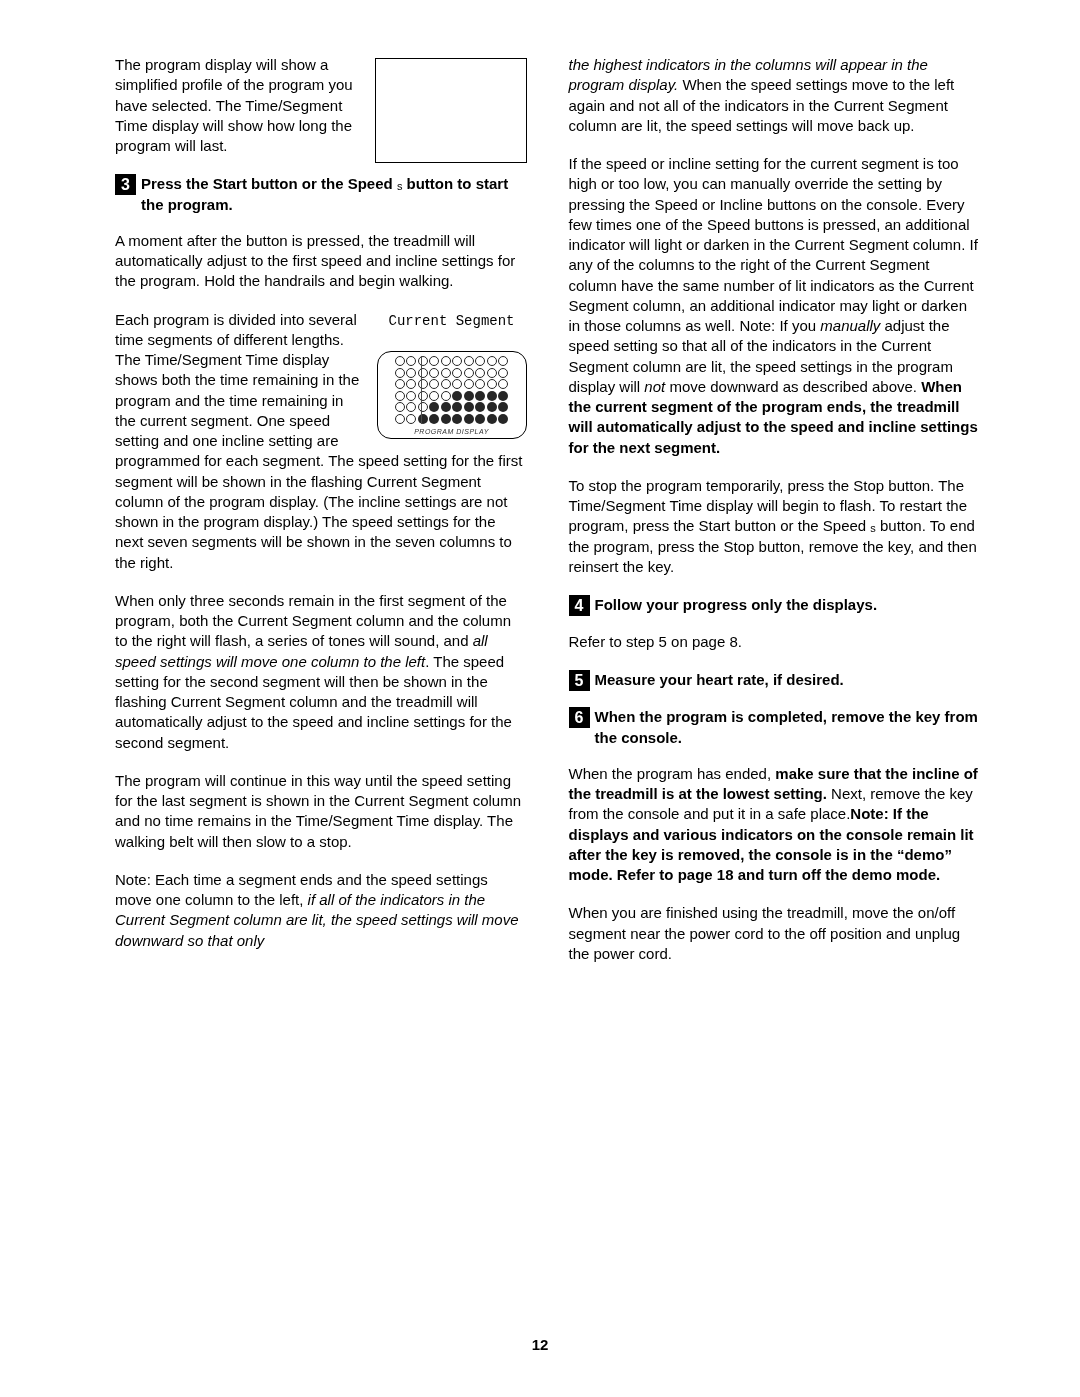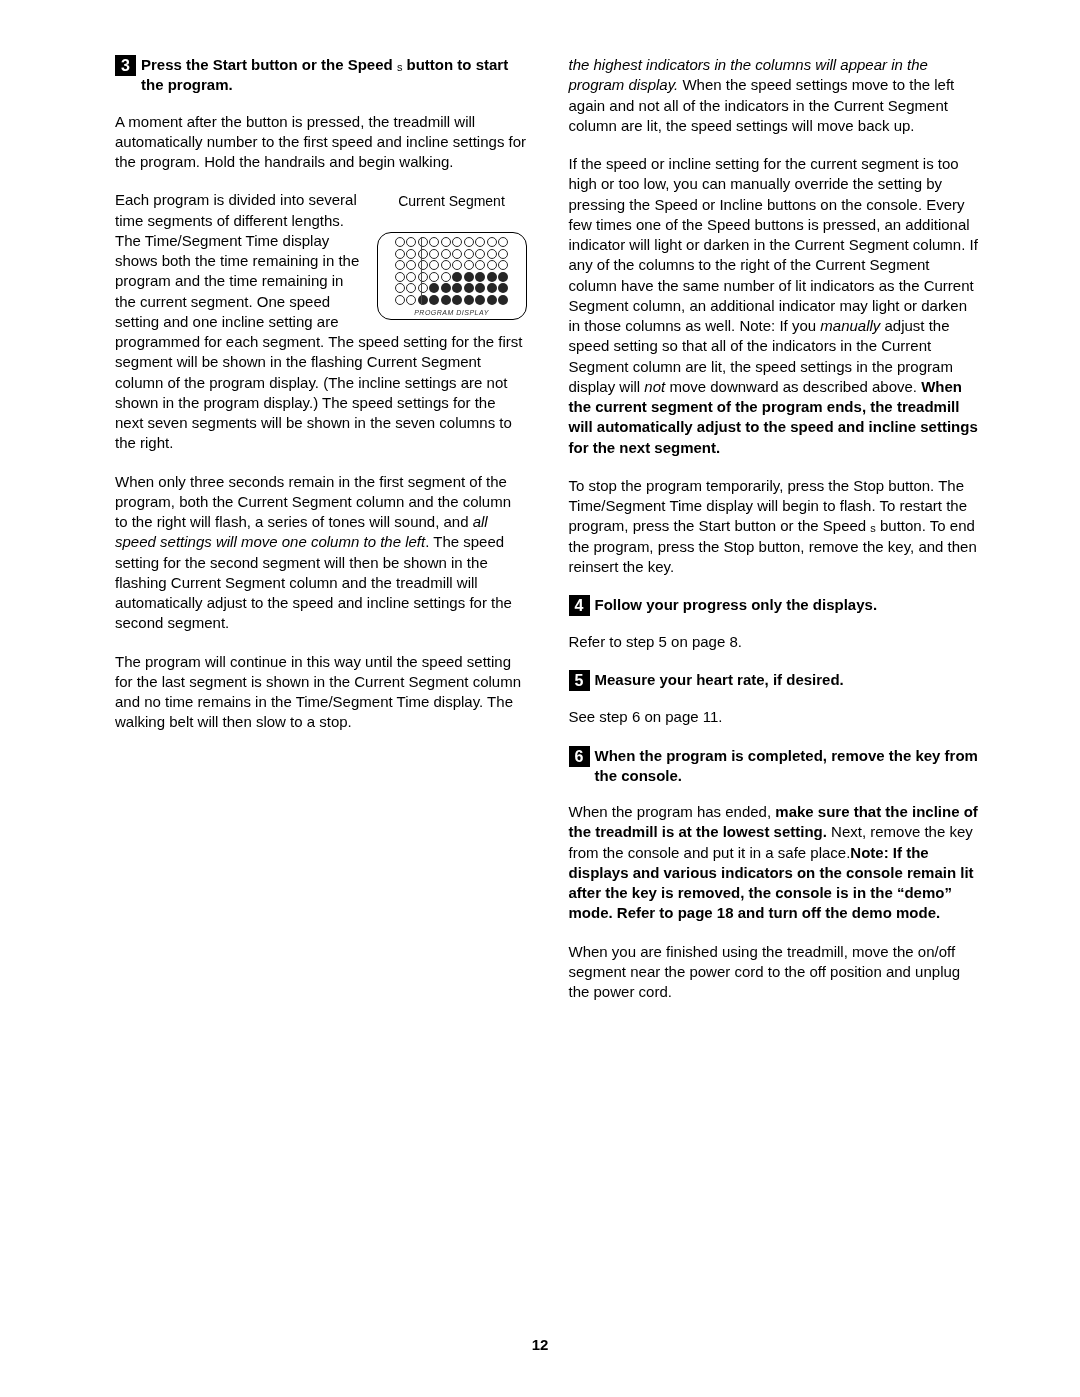--- a/index.html
+++ b/index.html
@@ -64,20 +64,21 @@
   }
   .seg-box-wrap {
     float: right;
     width: 150px;
     margin: 2px 0 8px 14px;
     font-size: 14px;
     text-align: center;
   }
   .seg-label {
     margin-bottom: 21px;
+    font-family: Liberation Mono, monospace;
   }
   .seg-box {
     border: 1.5px solid #000;
     border-radius: 14px;
     padding: 4px 6px 2px 6px;
     position: relative;
   }
   .seg-row {
     display: flex;
     justify-content: center;
@@ -142,30 +143,34 @@
   }
 </style>
 </head>
 <body>
 
 <div class="page">
   <div class="columns">
 
     <div class="col">
 
+      <div class="clearfix">
+        <div class="blank-box"></div>
+        <p class="para">The program display will show a simplified profile of the program you have selected. The Time/Segment Time display will show how long the program will last.</p>
+      </div>
 
       <div class="step-head">
         <span class="num-badge">3</span>
         <span class="title-text">
           <span>Press the Start button or the Speed </span><span class="sub-s">s</span><span>  button to start the program.</span>
         </span>
       </div>
 
       <div class="step-body">
-        <p class="para">A moment after the button is pressed, the tread­mill will automatically number to the first speed and incline settings for the program. Hold the handrails and begin walking.</p>
+        <p class="para">A moment after the button is pressed, the tread­mill will automatically adjust to the first speed and incline settings for the program. Hold the handrails and begin walking.</p>
 
         <div class="clearfix">
           <div class="seg-box-wrap">
             <div class="seg-label">Current Segment</div>
             <div class="seg-box">
               <div class="seg-divider"></div>
               <div id="seg-rows">
                   <div class="seg-row">
                     <div class="seg-dot open"></div>
                     <div class="seg-dot open"></div>
@@ -244,20 +249,23 @@
           </div>
           <p class="para">Each program is divided into several time seg­ments of different lengths. The Time/Segment Time display shows both the time remaining in the program and the time remaining in the current segment. One speed setting and one incline setting are programmed for each segment. The speed setting for the first segment will be shown in the flashing Current Segment column of the program display. (The incline settings are not shown in the program display.) The speed settings for the next seven segments will be shown in the seven columns to the right.</p>
         </div>
 
         <p class="para">
           <span>When only three seconds remain in the first seg­ment of the program, both the Current Segment column and the column to the right will flash, a se­ries of tones will sound, and </span><span class="italic">all speed settings will move one column to the left</span><span>. The speed setting for the second segment will then be shown in the flashing Current Segment column and the tread­mill will automatically adjust to the speed and in­cline settings for the second segment.</span>
         </p>
 
         <p class="para">The program will continue in this way until the speed setting for the last segment is shown in the Current Segment column and no time remains in the Time/Segment Time display. The walking belt will then slow to a stop.</p>
 
+        <p class="para" style="margin-bottom:0;">
+          <span>Note: Each time a segment ends and the speed settings move one column to the left, </span><span class="italic">if all of the indicators in the Current Segment column are lit, the speed settings will move downward so that only</span>
+        </p>
       </div>
     </div>
 
     <div class="col">
 
       <p class="para">
         <span class="italic">the highest indicators in the columns will appear in the program display.</span><span> When the speed settings move to the left again and not all of the indicators in the Current Segment column are lit, the speed settings will move back up.</span>
       </p>
 
       <p class="para">
@@ -271,21 +279,20 @@
       <div class="step-head">
         <span class="num-badge">4</span>
         <span class="title-text">Follow your progress only the displays.</span>
       </div>
       <p class="para">Refer to step 5 on page 8.</p>
 
       <div class="step-head">
         <span class="num-badge">5</span>
         <span class="title-text">Measure your heart rate, if desired.</span>
       </div>
-      <p class="para">See step 6 on page 11.</p>
 
       <div class="step-head">
         <span class="num-badge">6</span>
         <span class="title-text">When the program is completed, remove the key from the console.</span>
       </div>
       <p class="para">
         <span>When the program has ended, </span><span class="bold">make sure that the incline of the treadmill is at the lowest set­ting.</span><span> Next, remove the key from the console and put it in a safe place.</span><span class="bold">Note: If the displays and various indicators on the console remain lit after the key is removed, the console is in the “demo” mode. Refer to page 18 and turn off the demo mode.</span>
       </p>
       <p class="para">When you are finished using the treadmill, move the on/off segment near the power cord to the off position and unplug the power cord.</p>
 

